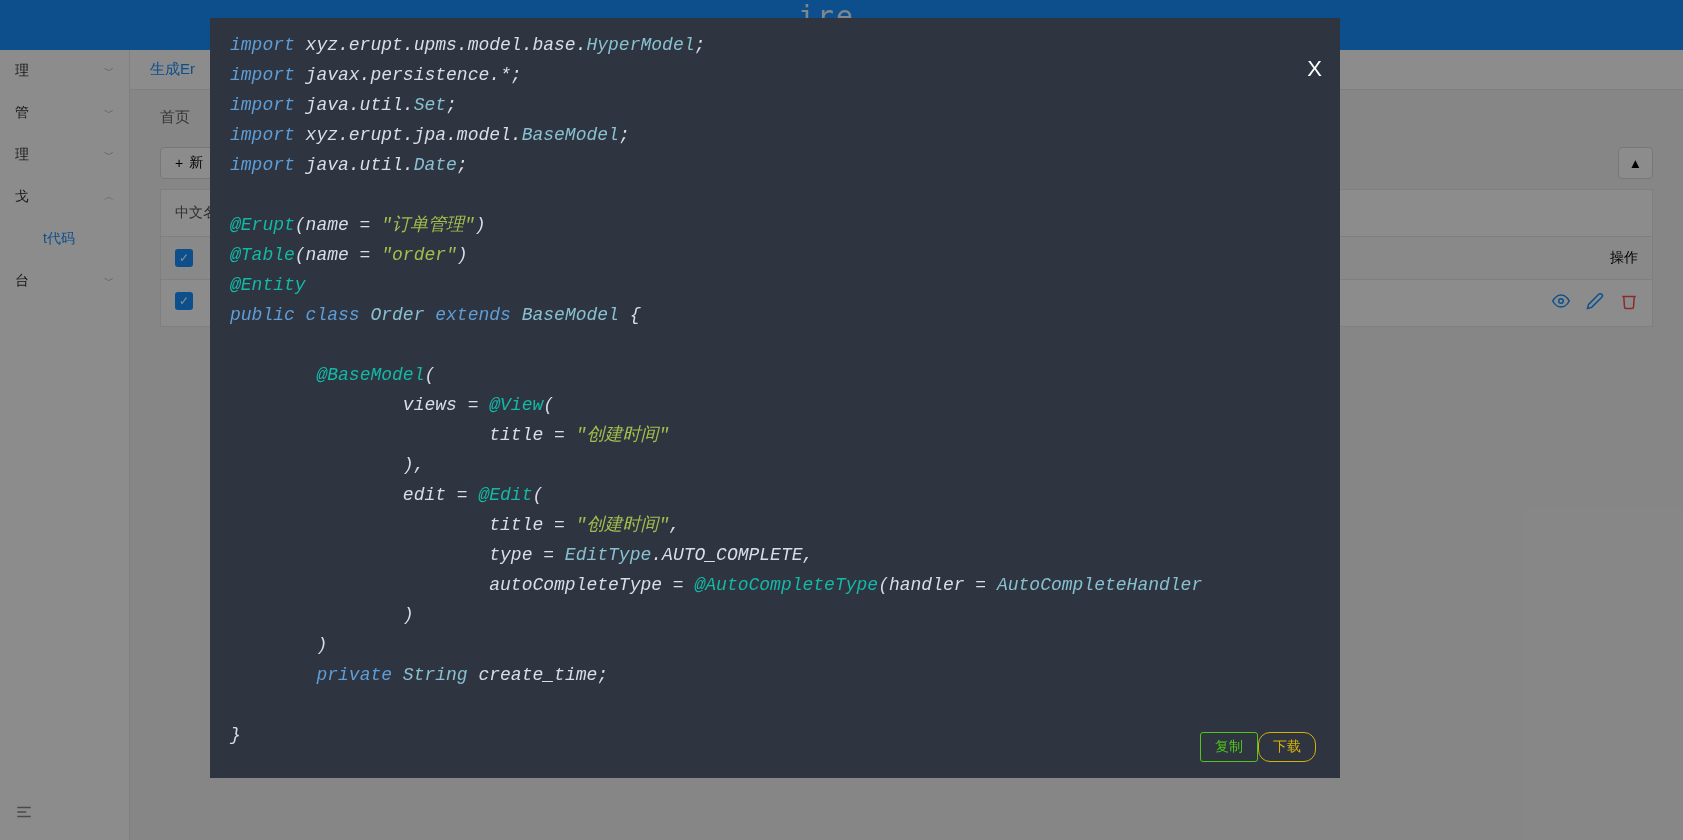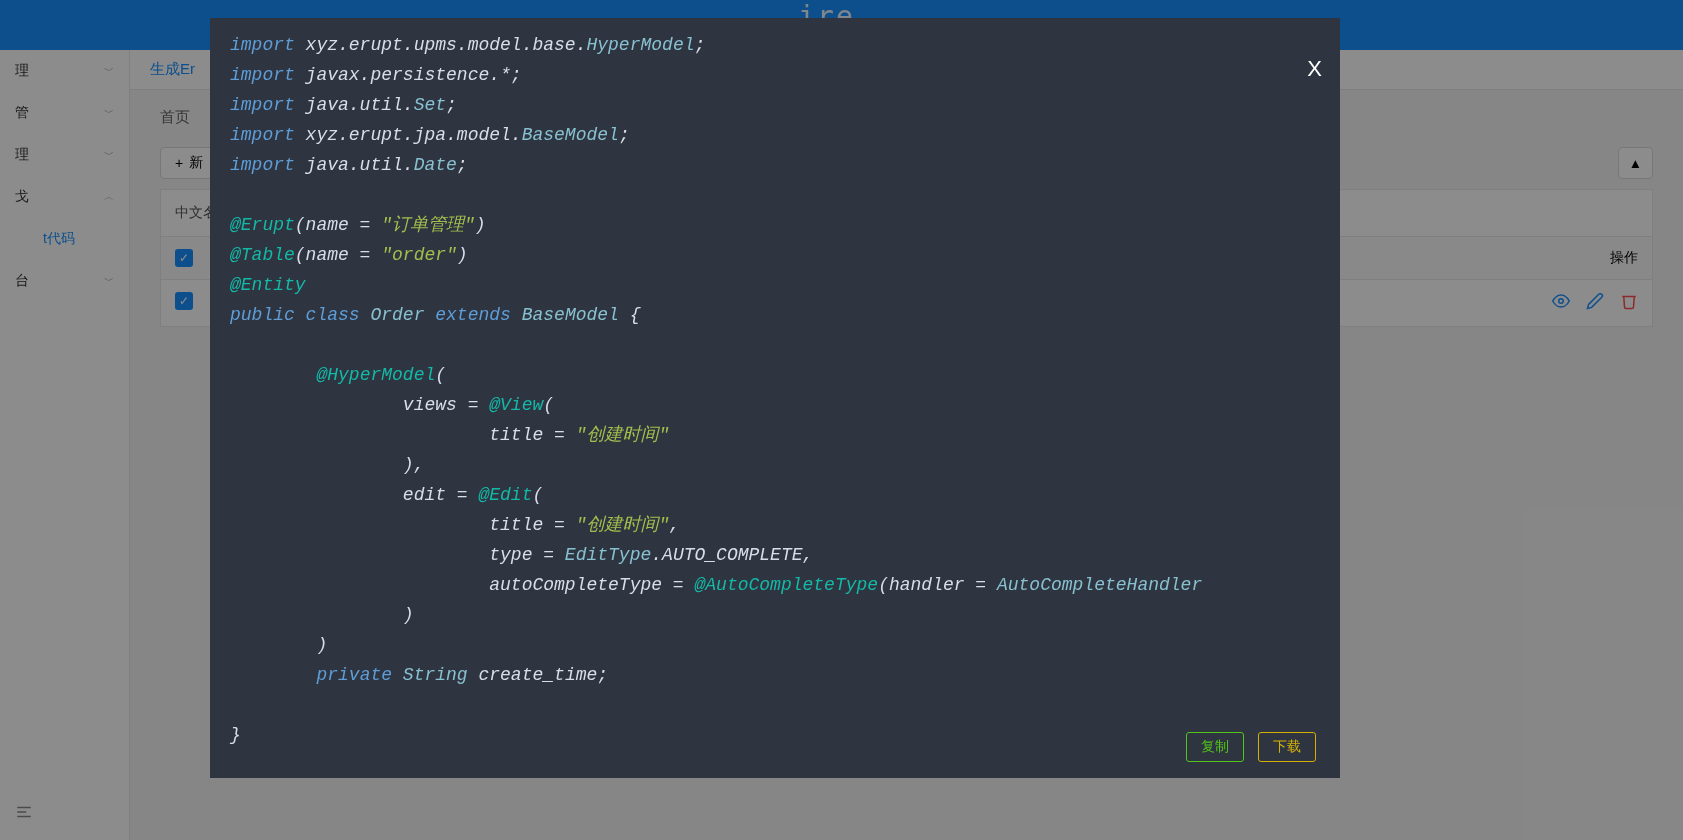--- a/index.html
+++ b/index.html
@@ -211,37 +211,36 @@
 .tk-kw { color: #5e9dd6; }
 .tk-anno { color: #14b8a6; }
 .tk-str { color: #a3be4c; }
 .tk-type { color: #88c0d0; }
 .tk-pkg { color: #d8dee9; }
 
 .modal-footer {
   position: absolute;
   bottom: 16px; right: 24px;
   display: flex;
-  gap: 14px;
 }
 .btn-copy {
   border: 1px solid #52c41a;
   color: #52c41a;
   background: transparent;
   padding: 5px 14px;
   border-radius: 3px;
   font-size: 14px;
   cursor: pointer;
 }
 .btn-download {
   border: 1px solid #d4b106;
   color: #d4b106;
   background: transparent;
   padding: 5px 14px;
-  border-radius: 3px;
+  border-radius: 12px;
   font-size: 14px;
   cursor: pointer;
 }
 </style>
 </head>
 <body>
 
 <div class="header">
   <div class="logo">ire</div>
   <div class="search-box">
@@ -357,21 +356,21 @@
 </span><span class="tk-kw">import</span><span class="tk-pkg"> javax.persistence.*;
 </span><span class="tk-kw">import</span><span class="tk-pkg"> java.util.</span><span class="tk-type">Set</span><span class="tk-pkg">;
 </span><span class="tk-kw">import</span><span class="tk-pkg"> xyz.erupt.jpa.model.</span><span class="tk-type">BaseModel</span><span class="tk-pkg">;
 </span><span class="tk-kw">import</span><span class="tk-pkg"> java.util.</span><span class="tk-type">Date</span><span class="tk-pkg">;
 
 </span><span class="tk-anno">@Erupt</span><span class="tk-pkg">(name = </span><span class="tk-str">"订单管理"</span><span class="tk-pkg">)
 </span><span class="tk-anno">@Table</span><span class="tk-pkg">(name = </span><span class="tk-str">"order"</span><span class="tk-pkg">)
 </span><span class="tk-anno">@Entity</span><span class="tk-pkg">
 </span><span class="tk-kw">public class </span><span class="tk-type">Order </span><span class="tk-kw">extends </span><span class="tk-type">BaseModel </span><span class="tk-pkg">{
 
-</span><span class="tk-pkg">        </span><span class="tk-anno">@HyperModel</span><span class="tk-pkg">(
+</span><span class="tk-pkg">        </span><span class="tk-anno">@BaseModel</span><span class="tk-pkg">(
 </span><span class="tk-pkg">                views = </span><span class="tk-anno">@View</span><span class="tk-pkg">(
 </span><span class="tk-pkg">                        title = </span><span class="tk-str">"创建时间"</span><span class="tk-pkg">
 </span><span class="tk-pkg">                ),
 </span><span class="tk-pkg">                edit = </span><span class="tk-anno">@Edit</span><span class="tk-pkg">(
 </span><span class="tk-pkg">                        title = </span><span class="tk-str">"创建时间"</span><span class="tk-pkg">,
 </span><span class="tk-pkg">                        type = </span><span class="tk-type">EditType</span><span class="tk-pkg">.AUTO_COMPLETE,
 </span><span class="tk-pkg">                        autoCompleteType = </span><span class="tk-anno">@AutoCompleteType</span><span class="tk-pkg">(handler = </span><span class="tk-type">AutoCompleteHandler</span><span class="tk-pkg">
 </span><span class="tk-pkg">                )
 </span><span class="tk-pkg">        )
 </span><span class="tk-pkg">        </span><span class="tk-kw">private </span><span class="tk-type">String </span><span class="tk-pkg">create_time;

